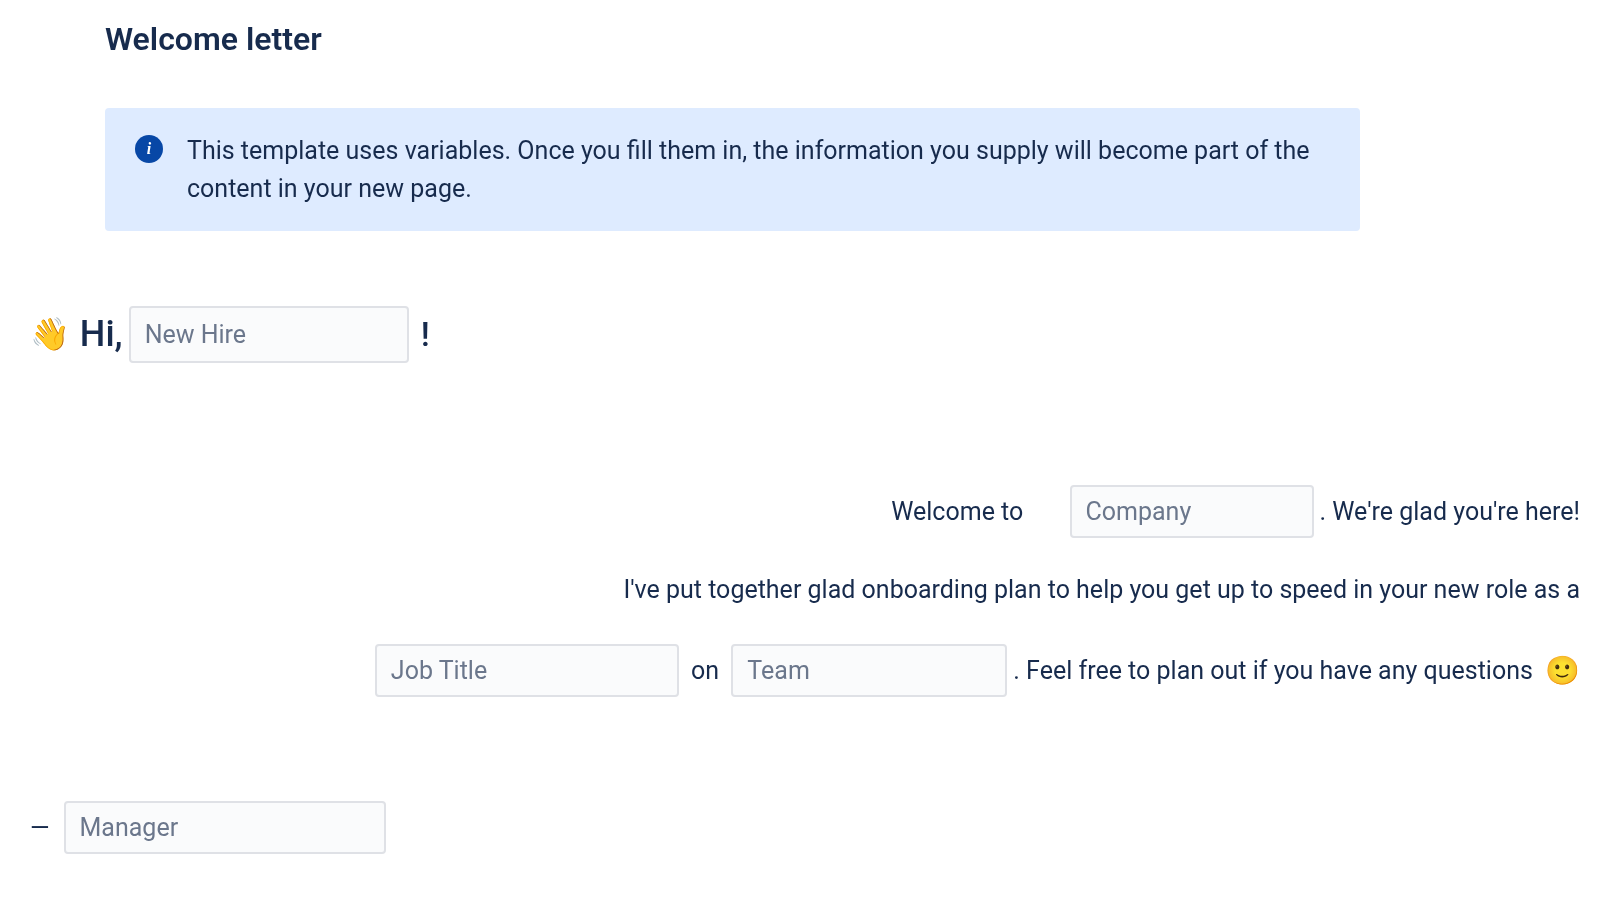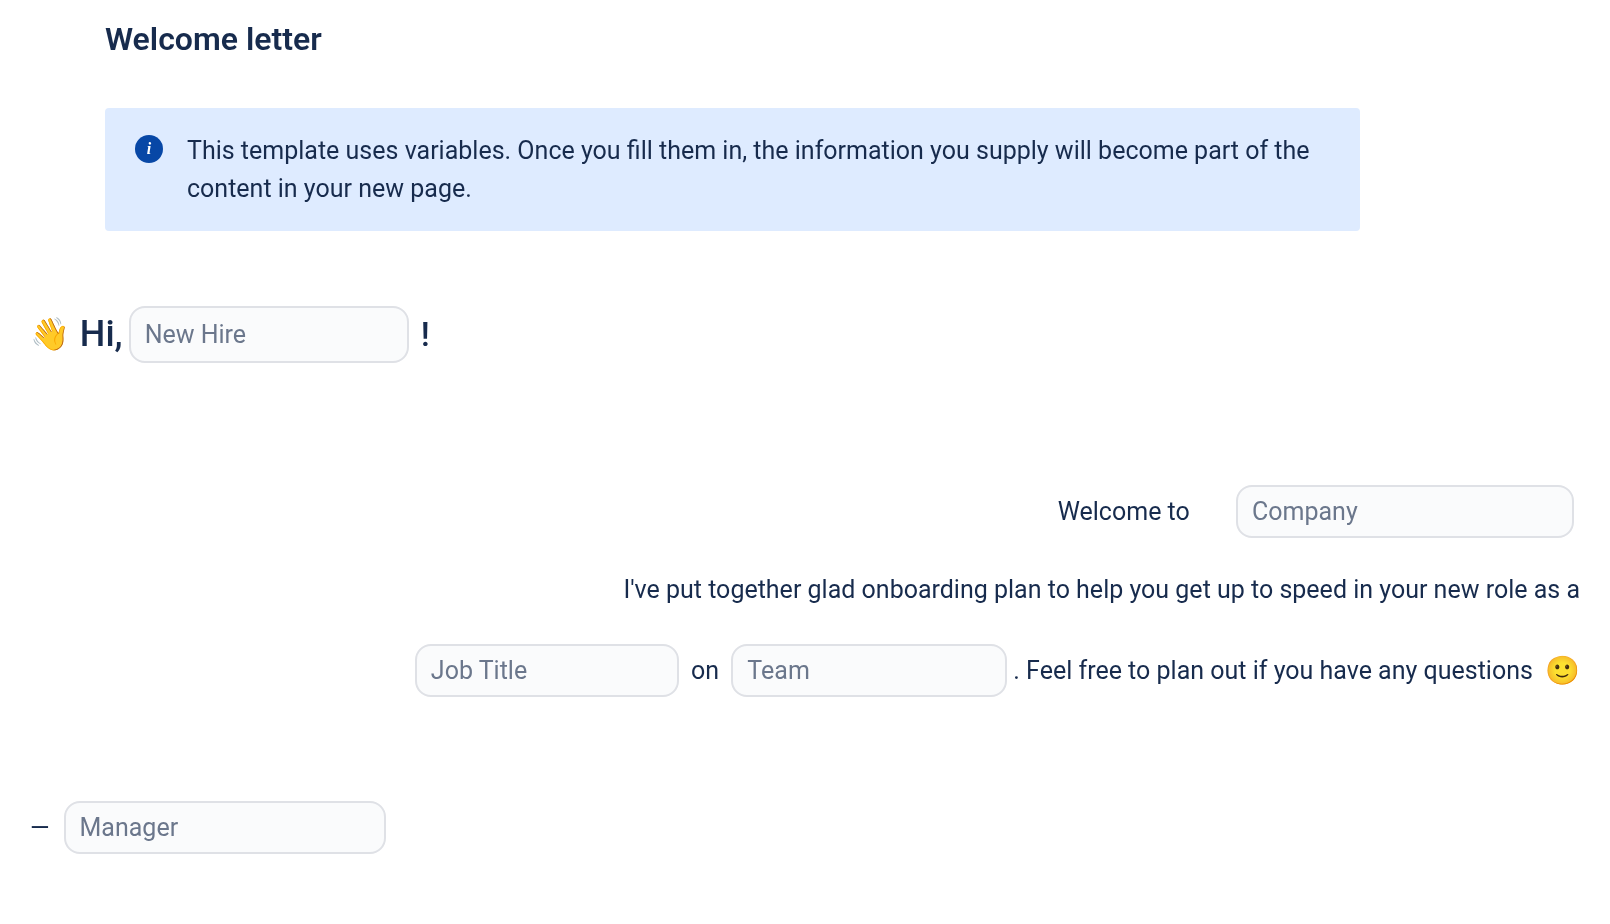--- a/index.html
+++ b/index.html
@@ -77,38 +77,38 @@
     }
     .exclamation {
       font-size: 34px;
       font-weight: 500;
       color: #172B4D;
       margin-left: 6px;
     }
     .var-input {
       border: 2px solid #DFE1E6;
       background: #FAFBFC;
-      border-radius: 16px;
+      border-radius: 4px;
       padding: 10px 14px;
       font-size: 25px;
       color: #172B4D;
       font-family: inherit;
       margin: 0 6px;
       outline: none;
     }
     .var-input::placeholder {
       color: #6B778C;
     }
     .var-input.large {
       padding: 12px 14px;
       font-size: 25px;
     }
     .var-input.new-hire { width: 280px; }
-    .var-input.company { width: 338px; margin-left: 40px; }
-    .var-input.job-title { width: 264px; margin-left: 0; }
+    .var-input.company { width: 244px; margin-left: 40px; }
+    .var-input.job-title { width: 304px; margin-left: 0; }
     .var-input.team { width: 276px; }
     .var-input.manager { width: 322px; }
     .para-line {
       display: flex;
       align-items: center;
       flex-wrap: wrap;
       font-size: 25px;
       color: #172B4D;
       margin-bottom: 10px;
       justify-content: flex-end;
@@ -149,20 +149,21 @@
   <div class="greeting-line">
     <span class="wave-emoji">👋</span>
     <span class="greeting-text">Hi, </span>
     <input type="text" class="var-input large new-hire" placeholder="New Hire" style="">
     <span class="exclamation">!</span>
   </div>
 
   <div class="para-line">
     <span class="text-segment">Welcome to </span>
     <input type="text" class="var-input company" placeholder="Company" style="">
+    <span class="text-segment">. We're glad you're here!</span>
   </div>
 
   <div class="para-line">
     <span class="text-segment">I've put together glad onboarding plan to help you get up to speed in your new role as a</span>
   </div>
 
   <div class="para-line">
     <input type="text" class="var-input job-title" placeholder="Job Title" style="">
     <span class="text-segment"> on </span>
     <input type="text" class="var-input team" placeholder="Team" style="">

